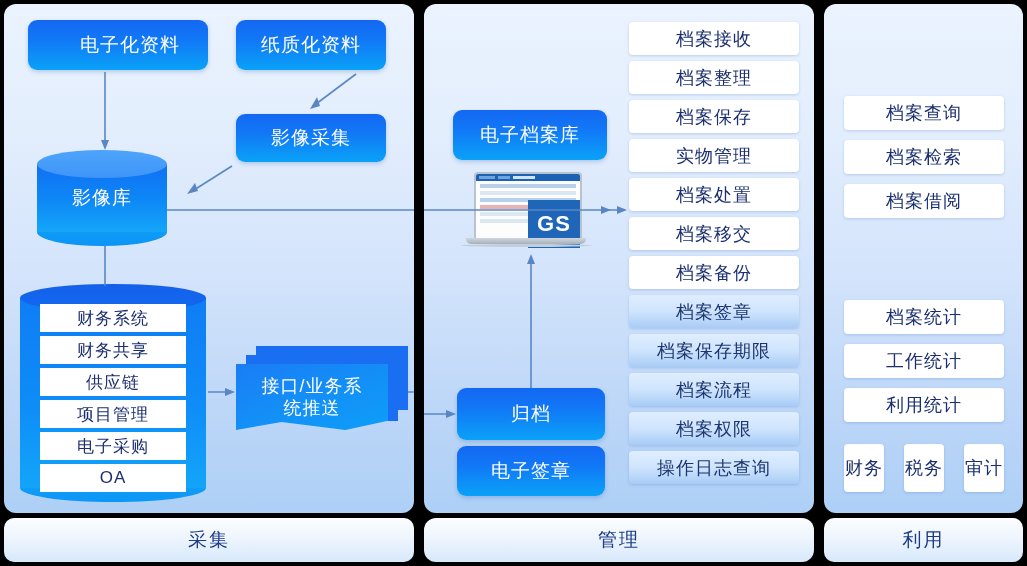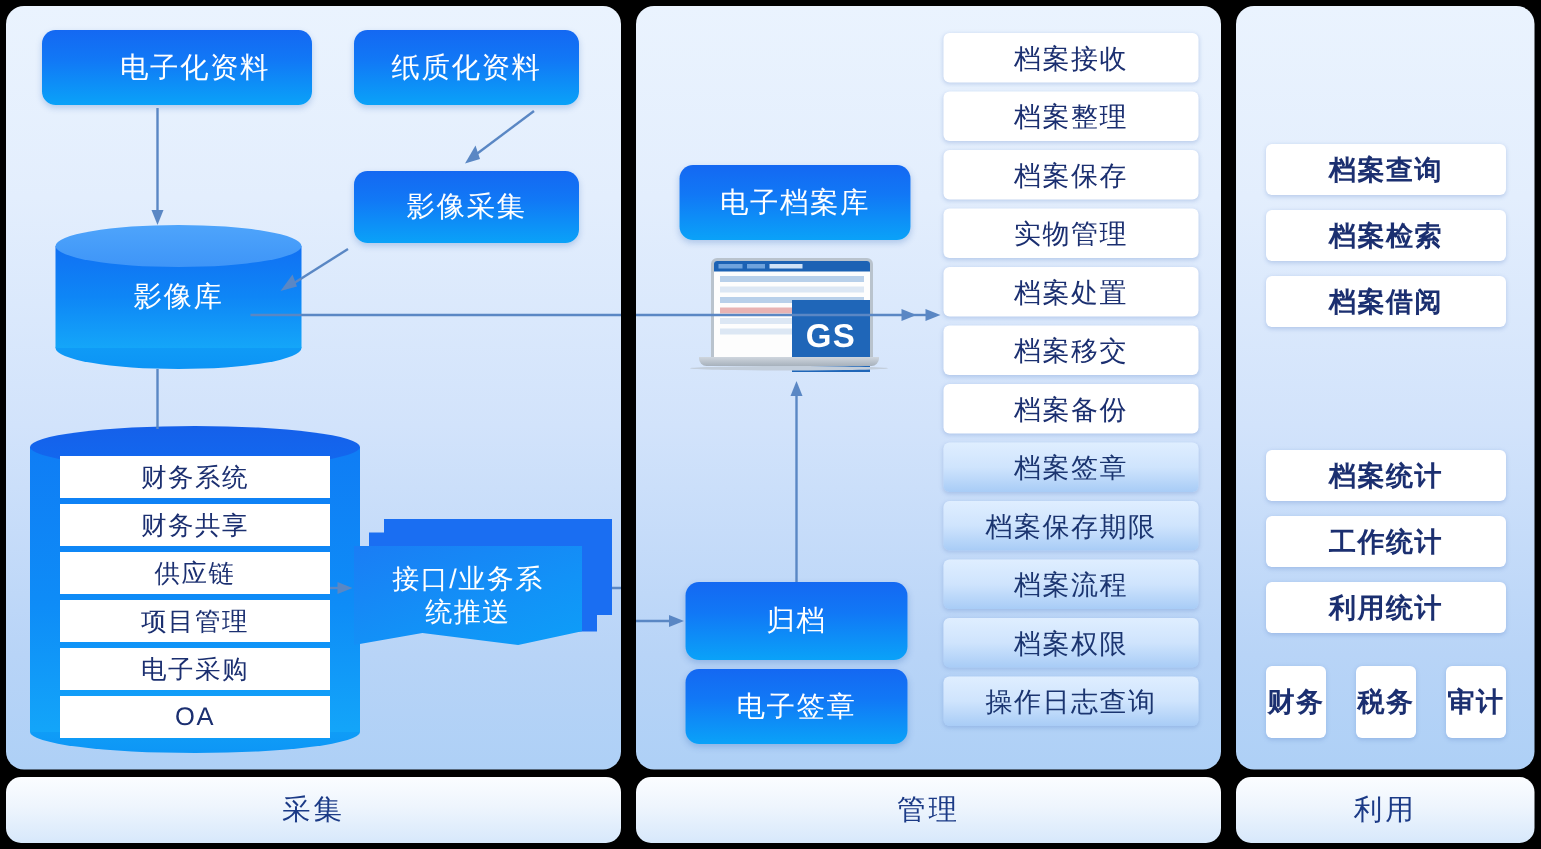--- a/index.html
+++ b/index.html
@@ -25,21 +25,21 @@
 
   
   .pill{position:absolute;border-radius:4px;background:#ffffff;
         color:#1b2f70;display:flex;align-items:center;justify-content:center;
         font-size:18px;letter-spacing:1px;
         box-shadow:0 1px 3px rgba(80,120,190,.28);}
   .pill.tint{background:linear-gradient(180deg,#dfeeff 0%,#cfe4fd 50%,#a8ccf6 100%);
              color:#1b3570;}
 
   
-  .cyl{position:absolute;padding-left:34px;}
+  .cyl{position:absolute;}
   .cyl .body{position:absolute;left:0;right:0;top:14px;bottom:14px;
              background:linear-gradient(180deg,#1170f3 0%,#0e86f6 50%,#14a6f9 100%);}
   .cyl .cap{position:absolute;left:0;right:0;top:0;height:28px;border-radius:50%;}
   .cyl .base{position:absolute;left:0;right:0;bottom:0;height:28px;border-radius:50%;
              background:linear-gradient(180deg,#12a1f8 0%,#0c94f5 100%);}
   .cyl .lbl{position:absolute;left:0;right:0;top:0;bottom:0;
             display:flex;align-items:center;justify-content:center;
             color:#fff;font-size:19px;letter-spacing:1px;z-index:4;}
   #img-lib .cap{background:linear-gradient(180deg,#4ea4fb 0%,#3e95f8 100%);}
   #sys-cyl .cap{background:linear-gradient(180deg,#1560ea 0%,#1269ef 100%);}
@@ -215,41 +215,41 @@
       <polygon class="hd" points="203,206 193,202 193,210"></polygon>
 
       <line x1="107" y1="384" x2="107" y2="258"></line>
       <polygon class="hd" points="107,250 103,260 111,260"></polygon>
 
       <line x1="0" y1="410" x2="25" y2="410"></line>
       <polygon class="hd" points="32,410 22,406 22,414"></polygon>
     </svg>
   </div>
 
-  <div class="panel" id="p3" style="left:824px;top:4px;width:199px;height:509px;font-weight:bold;">
+  <div class="panel" id="p3" style="left:824px;top:4px;width:199px;height:509px;">
     <div id="use-top" style="position:absolute;left:20px;top:92px;width:160px;">
         <div class="pill" style="left: 0px; top: 0px; width: 160px; height: 34px;">档案查询</div>
         <div class="pill" style="left: 0px; top: 44px; width: 160px; height: 34px;">档案检索</div>
         <div class="pill" style="left: 0px; top: 88px; width: 160px; height: 34px;">档案借阅</div>
       </div>
     <div id="use-mid" style="position:absolute;left:20px;top:296px;width:160px;">
         <div class="pill" style="left: 0px; top: 0px; width: 160px; height: 34px;">档案统计</div>
         <div class="pill" style="left: 0px; top: 44px; width: 160px; height: 34px;">工作统计</div>
         <div class="pill" style="left: 0px; top: 88px; width: 160px; height: 34px;">利用统计</div>
       </div>
     <div id="use-tags" style="position:absolute;left:20px;top:440px;width:160px;display:flex;gap:20px;">
         <div class="pill" style="position: relative; left: 0px; top: 0px; width: 49px; height: 48px;">财务</div>
         <div class="pill" style="position: relative; left: 0px; top: 0px; width: 49px; height: 48px;">税务</div>
         <div class="pill" style="position: relative; left: 0px; top: 0px; width: 49px; height: 48px;">审计</div>
       </div>
   </div>
 
   <div class="footer" style="left:4px;top:518px;width:410px;height:44px;text-align:center;">
     <span>采集</span>
   </div>
-  <div class="footer" style="left:424px;top:518px;width:390px;height:44px;">
+  <div class="footer" style="left:424px;top:518px;width:390px;height:44px;border-radius:12px;">
     <span>管理</span>
   </div>
   <div class="footer" style="left:824px;top:518px;width:199px;height:44px;justify-content:center;">
     <span>利用</span>
   </div>
 
 </div>
 
 </body></html>

